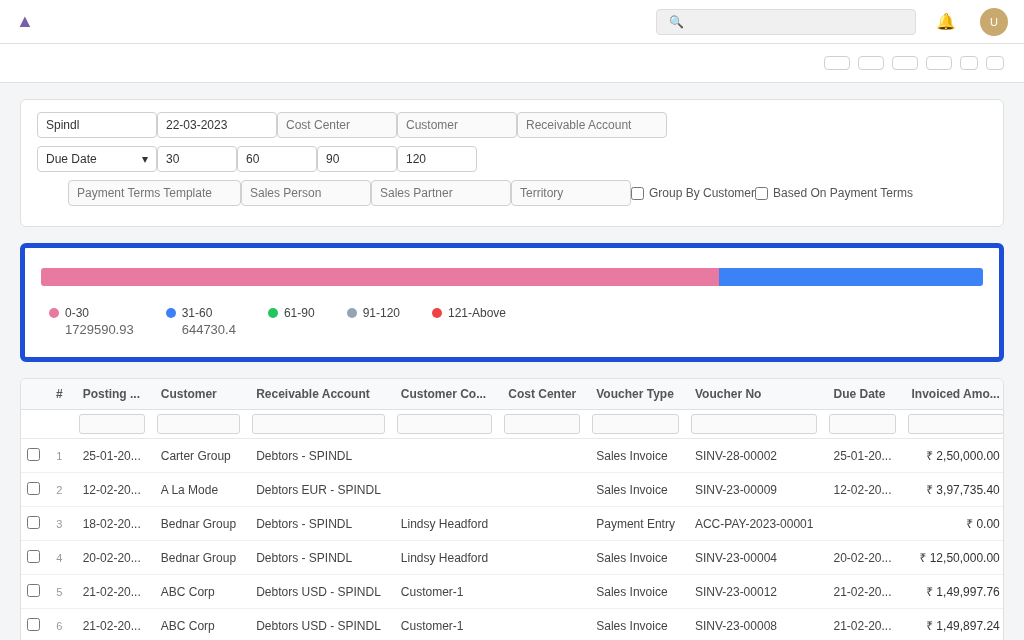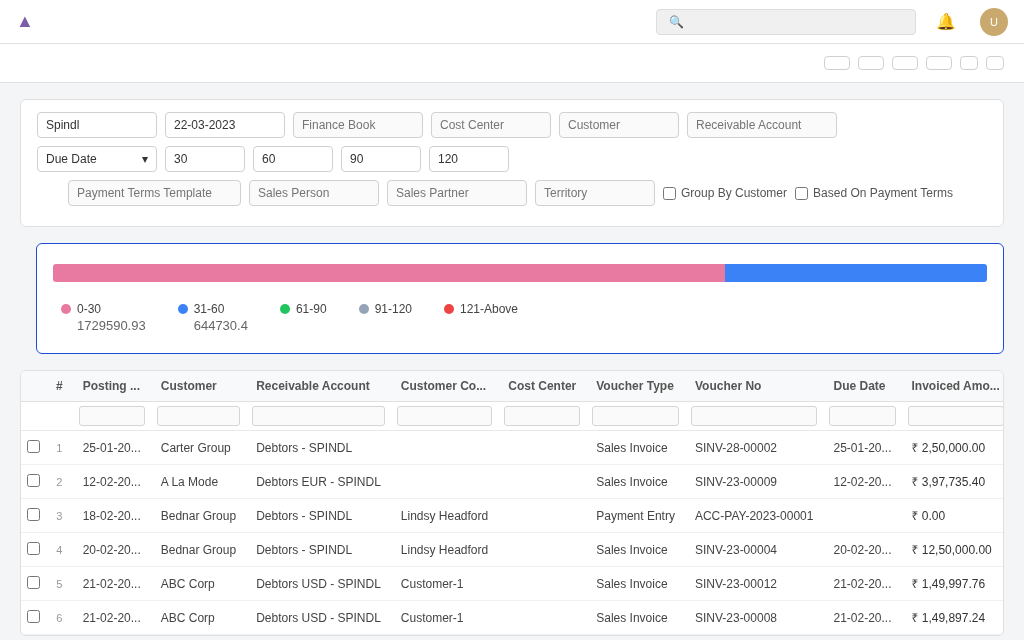--- a/index.html
+++ b/index.html
@@ -63,21 +63,21 @@
     .main-content { padding: 16px 20px; }
 
     
     .filter-section {
       background: #fff;
       border: 1px solid #e0e0e0;
       border-radius: 6px;
       padding: 12px 16px;
       margin-bottom: 16px;
     }
-    .filter-row { display: flex; gap: 8px; margin-bottom: 8px; flex-wrap: wrap; align-items: center; }
+    .filter-row { display: flex; margin-bottom: 8px; flex-wrap: wrap; align-items: center; }
     .filter-input {
       border: 1px solid #d0d0d0;
       border-radius: 4px;
       padding: 5px 8px;
       font-size: 12px;
       color: #333;
       background: #fff;
       min-width: 100px;
     }
     .filter-input.has-value { background: #fff; }
@@ -95,25 +95,24 @@
       min-width: 120px;
     }
     .filter-number { min-width: 60px; max-width: 80px; }
     .checkbox-row { display: flex; gap: 16px; align-items: center; margin-top: 4px; }
     .checkbox-label { display: flex; align-items: center; gap: 5px; font-size: 12px; color: #555; }
     .checkbox-label input[type="checkbox"] { margin: 0; }
 
     
     .chart-section {
       background: #fff;
-      border: 1px solid #1d4ed8;
+      border: 5px solid #1d4ed8;
       border-radius: 6px;
       padding: 20px 16px;
       margin-bottom: 16px;
-      margin-left: 16px;
     }
     .stacked-bar {
       height: 18px;
       border-radius: 3px;
       display: flex;
       overflow: hidden;
       margin-bottom: 20px;
     }
     .bar-segment { height: 100%; }
     .legend-row { display: flex; gap: 32px; align-items: flex-start; padding-left: 8px; }
@@ -149,21 +148,21 @@
       border: 1px solid #d5d5d5;
       border-radius: 3px;
       padding: 3px 5px;
       font-size: 11px;
       background: #fafafa;
     }
     .row-number { width: 24px; text-align: center; color: #999; font-size: 11px; padding: 8px 6px; }
     .check-col { width: 24px; text-align: center; padding: 8px 6px; }
     tbody tr { border-bottom: 1px solid #f0f0f0; }
     tbody td { padding: 8px 10px; color: #444; white-space: nowrap; }
-    tbody td.amount { text-align: left; color: #333; }
+    tbody td.amount { text-align: right; color: #333; }
   </style>
 </head>
 <body>
 
 <nav class="navbar">
   <div class="navbar-brand">
     <span class="logo">▲</span>
     <span></span>
   </div>
   <span class="navbar-separator"></span>
@@ -191,21 +190,20 @@
   </div>
 </div>
 
 <div class="main-content">
 
   <div class="filter-section">
 
     <div class="filter-row">
       <input class="filter-input has-value" value="Spindl" style="max-width: 120px;">
       <input class="filter-input has-value" value="22-03-2023" style="max-width: 120px;">
-      <input class="filter-input placeholder" placeholder="Finance Book" style="max-width: 130px;">
       <input class="filter-input placeholder" placeholder="Cost Center" style="max-width: 120px;">
       <input class="filter-input placeholder" placeholder="Customer" style="max-width: 120px;">
       <input class="filter-input placeholder" placeholder="Receivable Account" style="max-width: 150px;">
     </div>
 
     <div class="filter-row">
       <div class="filter-select" style="max-width:130px;">
         <span>Due Date</span>
         <span style="margin-left:auto;">▾</span>
       </div>

